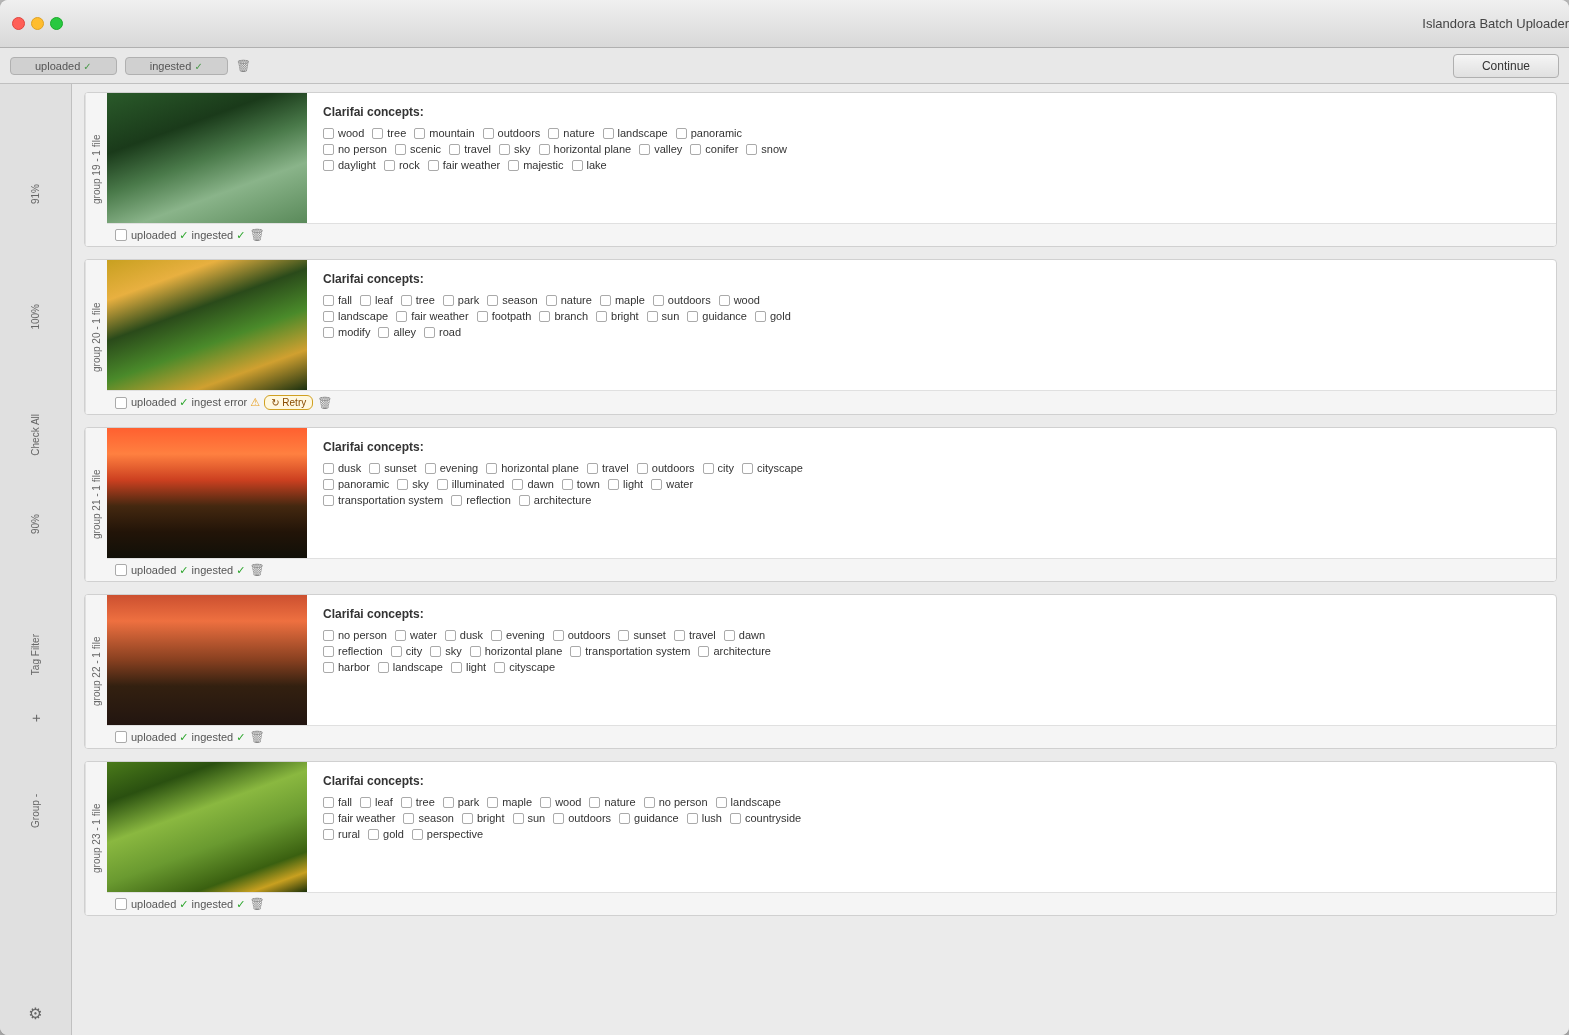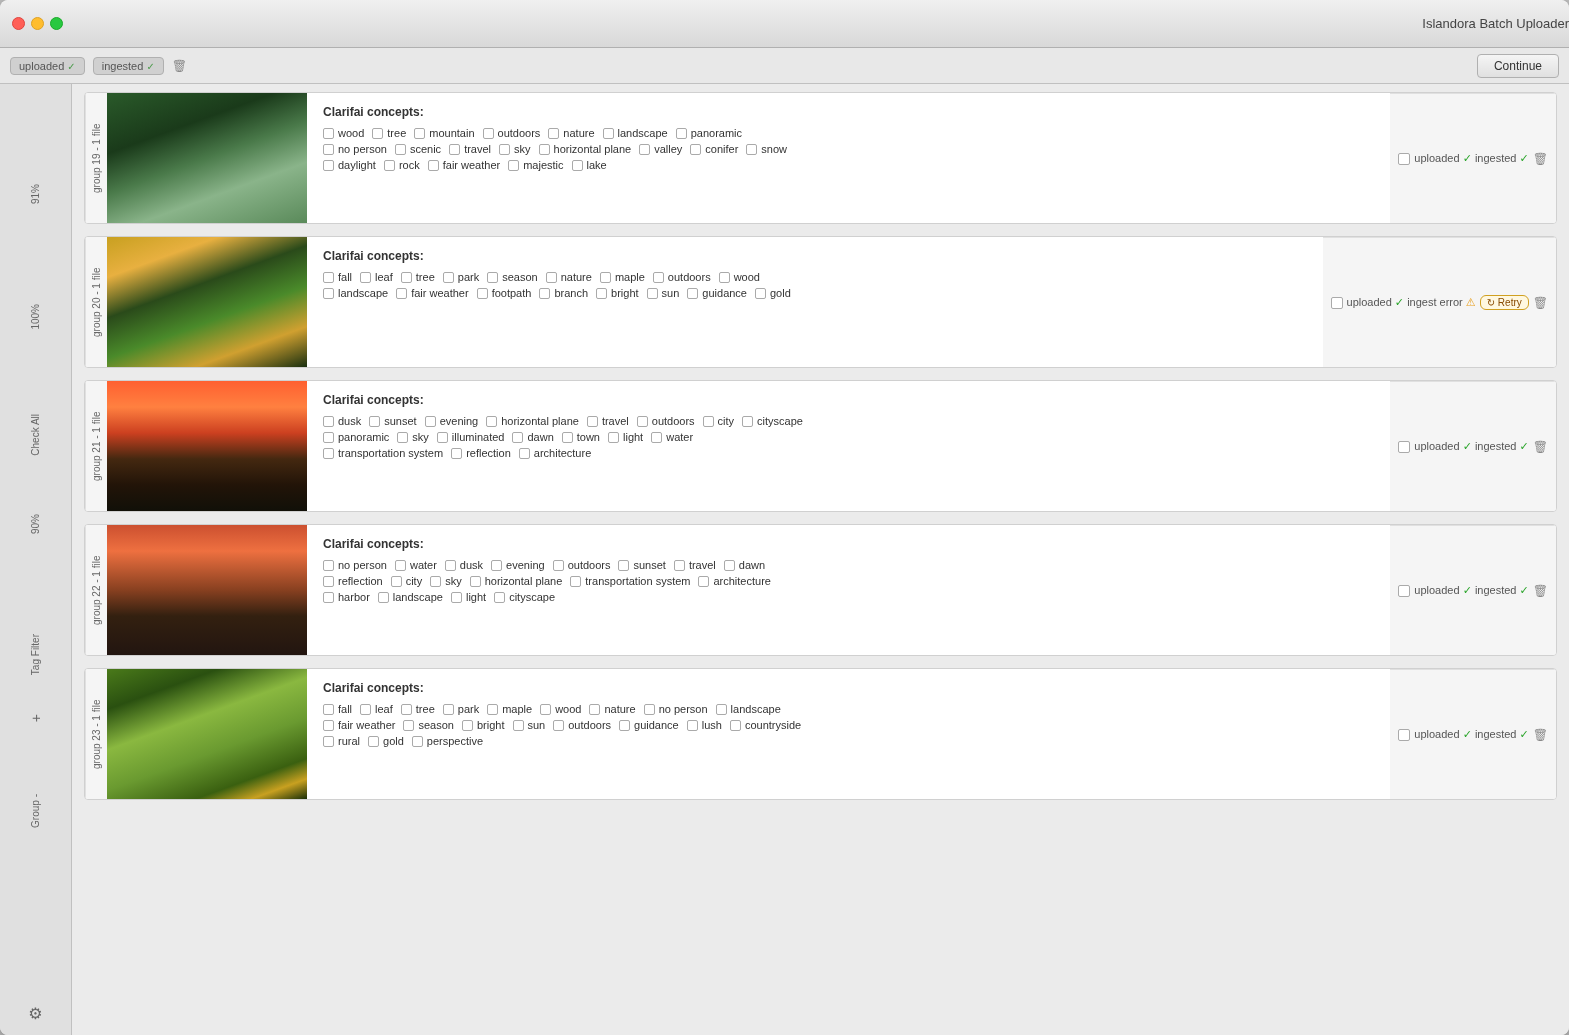--- a/index.html
+++ b/index.html
@@ -73,35 +73,35 @@
     .toolbar-left {
       display: flex;
       align-items: center;
       gap: 8px;
     }
 
     .toolbar-badge {
       background: #d0d0d0;
       border: 1px solid #b0b0b0;
       border-radius: 4px;
-      padding: 2px 8px;
+      padding: 2px 24px;
       font-size: 11px;
       color: #555;
       display: flex;
       align-items: center;
       gap: 3px;
     }
 
     .check-icon { color: #4a9a4a; font-size: 10px; }
 
     .btn-continue {
       background: linear-gradient(to bottom, #f5f5f5, #e0e0e0);
       border: 1px solid #b0b0b0;
       border-radius: 4px;
-      padding: 4px 16px;
+      padding: 4px 28px;
       font-size: 12px;
       cursor: pointer;
       color: #333;
     }
 
     .main-area {
       display: flex;
       flex: 1;
       overflow: hidden;
     }
@@ -168,21 +168,21 @@
       border-right: 1px solid #e0e0e0;
       display: flex;
       align-items: center;
       justify-content: center;
       width: 22px;
       flex-shrink: 0;
     }
 
     .group-content {
       display: flex;
-      flex-direction: row;
+      flex-direction: column;
       flex: 1;
     }
 
     .group-body {
       display: flex;
       flex: 1;
     }
 
     .thumbnail-area {
       width: 200px;
@@ -409,20 +409,25 @@
               <div class="concepts-row">
                 <span class="concept-tag"><span class="concept-checkbox"></span>landscape</span>
                 <span class="concept-tag"><span class="concept-checkbox"></span>fair weather</span>
                 <span class="concept-tag"><span class="concept-checkbox"></span>footpath</span>
                 <span class="concept-tag"><span class="concept-checkbox"></span>branch</span>
                 <span class="concept-tag"><span class="concept-checkbox"></span>bright</span>
                 <span class="concept-tag"><span class="concept-checkbox"></span>sun</span>
                 <span class="concept-tag"><span class="concept-checkbox"></span>guidance</span>
                 <span class="concept-tag"><span class="concept-checkbox"></span>gold</span>
               </div>
+              <div class="concepts-row">
+                <span class="concept-tag"><span class="concept-checkbox"></span>modify</span>
+                <span class="concept-tag"><span class="concept-checkbox"></span>alley</span>
+                <span class="concept-tag"><span class="concept-checkbox"></span>road</span>
+              </div>
             </div>
           </div>
           <div class="group-footer">
             <div class="checkbox-small"></div>
             <span class="status-text">uploaded <span class="check-green">✓</span> ingest error <span class="warn-icon">⚠</span></span>
             <button class="retry-btn">↻ Retry</button>
             <span class="trash-icon">🗑</span>
           </div>
         </div>
       </div>

